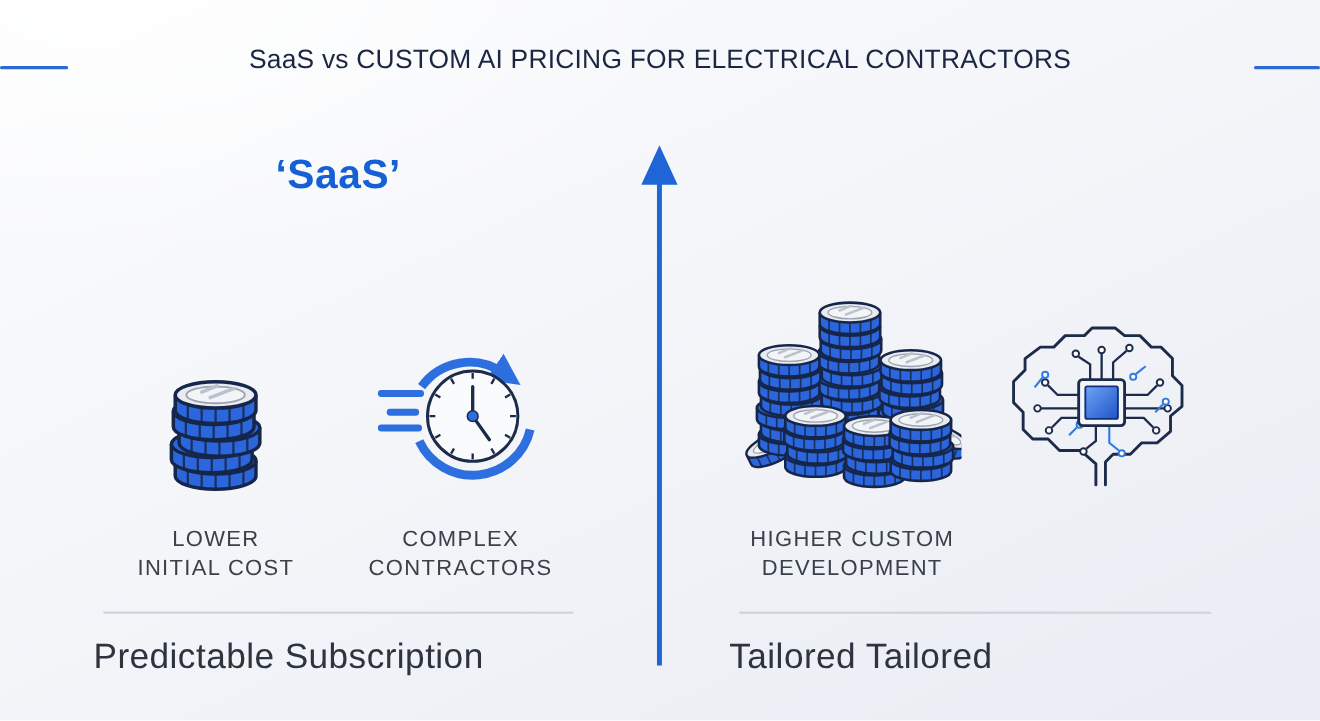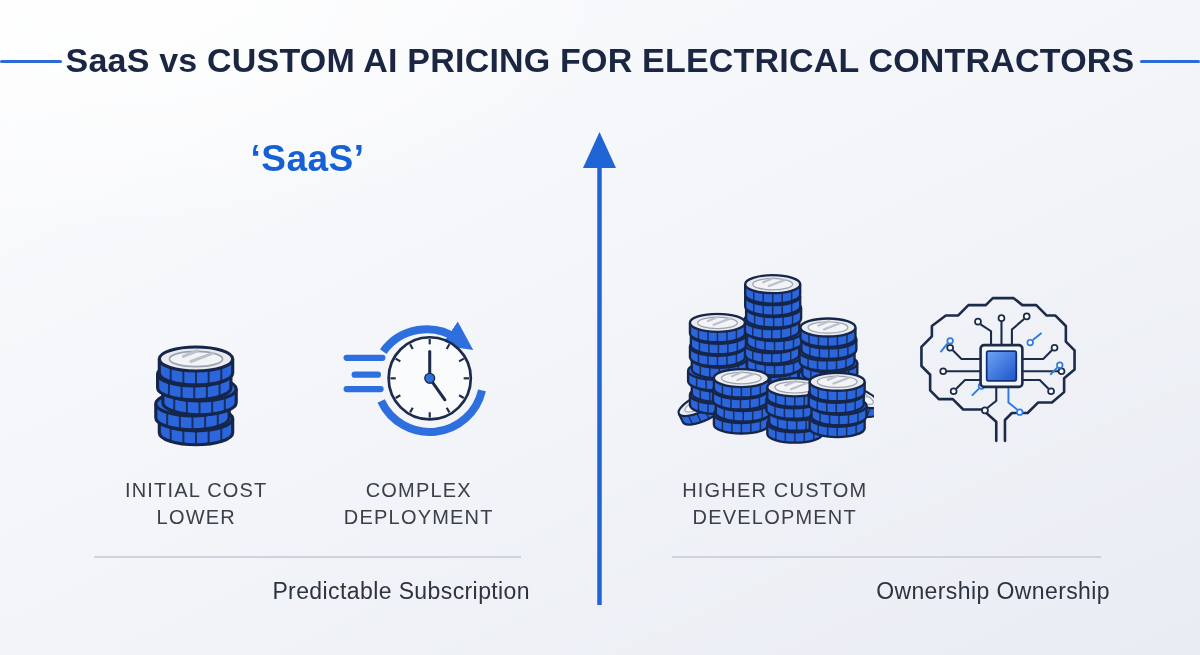--- a/index.html
+++ b/index.html
@@ -10,21 +10,21 @@
     position:relative; width:1200px; height:655px;
     background:
       radial-gradient(ellipse 900px 400px at 8% 0%, rgba(255,255,255,.9), rgba(255,255,255,0) 60%),
       linear-gradient(155deg, #fbfcfd 0%, #f3f5f9 48%, #e9ecf3 100%);
   }
 
   
   .title {
     position:absolute; top:41px; left:0; right:0;
     text-align:center; white-space:nowrap;
-    font-size:34px; font-weight:bold; letter-spacing:.2px;
+    font-size:24px; font-weight:normal; letter-spacing:.2px;
     color:#1b2742;
   }
   .hline { position:absolute; top:60px; height:3px; background:#2b6bd3; border-radius:2px; }
   .hline.l { left:0;  width:62px; }
   .hline.r { right:0; width:60px; }
 
   
   .col { position:absolute; top:0; height:572px; }
   .col.left  { left:85px;  width:445px; }
   .col.right { left:663px; width:447px; }
@@ -46,21 +46,21 @@
     text-align:center; font-size:20px; line-height:27px;
     letter-spacing:1.2px; color:#3a4049;
   }
 
   .divider {
     position:absolute; top:556px; left:9px; right:9px; height:2px;
     background:#c9ced7; opacity:.85;
   }
   .footer-label {
     position:absolute; top:578px; left:0; right:0;
-    text-align:right; font-size:23px; color:#2d3440; letter-spacing:.4px;
+    text-align:left; font-size:32px; color:#2d3440; letter-spacing:.4px;
   }
 
   
   .axis { position:absolute; left:581px; top:132px; width:37px; height:476px; }
 
   svg { display:block; }
 </style>
 </head>
 <body>
 
@@ -107,22 +107,22 @@
         <div class="icon-wrap">
           <svg width="88" height="103" viewBox="0 0 100 117">
             <use href="#coin" x="4" y="68" width="92" height="49"></use>
             <use href="#coin" x="0" y="51" width="92" height="49"></use>
             <use href="#coin" x="8" y="34" width="92" height="49"></use>
             <use href="#coin" x="2" y="17" width="92" height="49"></use>
             <use href="#coin-top" x="4" y="0" width="92" height="49"></use>
           </svg>
         </div>
         <figcaption class="cap">
+          <div>LOWER</div>
           <div>INITIAL COST</div>
-          <div>LOWER</div>
         </figcaption>
       </figure>
 
       <figure class="item">
         <div class="icon-wrap">
           <svg width="152" height="134" viewBox="0 0 170 150">
             <defs>
               <marker id="ah" markerWidth="3.6" markerHeight="3.6" refX="1.2" refY="1.8" orient="auto" markerUnits="strokeWidth">
                 <path d="M0,0 L3.6,1.8 L0,3.6 Z" fill="#2e6fe0"></path>
               </marker>
@@ -150,21 +150,21 @@
               <line x1="116" y1="104.9" x2="119" y2="110.1"></line>
                 <line x1="129.9" y1="91" x2="135.1" y2="94"></line>
             </g>
             <line x1="97" y1="72" x2="97" y2="42" stroke="#1c2b4a" stroke-width="3.4" stroke-linecap="round"></line>
             <line x1="97" y1="72" x2="114" y2="96" stroke="#1c2b4a" stroke-width="3.4" stroke-linecap="round"></line>
             <circle cx="97" cy="72" r="5.5" fill="#2e6fe0" stroke="#1c2b4a" stroke-width="1.5"></circle>
           </svg>
         </div>
         <figcaption class="cap">
           <div>COMPLEX</div>
-          <div>DEPLOYMENT</div>
+          <div>CONTRACTORS</div>
         </figcaption>
       </figure>
     </div>
 
     <div class="divider"></div>
     <div class="footer-label">Predictable Subscription</div>
   </section>
 
   <section class="col right">
 
@@ -287,16 +287,16 @@
             <rect x="80" y="62" width="48" height="48" rx="4" fill="#f2f5fa" stroke="#1c2b4a" stroke-width="3"></rect>
             <rect x="87" y="69" width="34" height="34" rx="2" fill="url(#chipG)" stroke="#10317a" stroke-width="2"></rect>
           </svg>
         </div>
         <figcaption class="cap">
         </figcaption>
       </figure>
     </div>
 
     <div class="divider"></div>
-    <div class="footer-label">Ownership Ownership</div>
+    <div class="footer-label">Tailored Tailored</div>
   </section>
 
 </div>
 
 </body></html>

